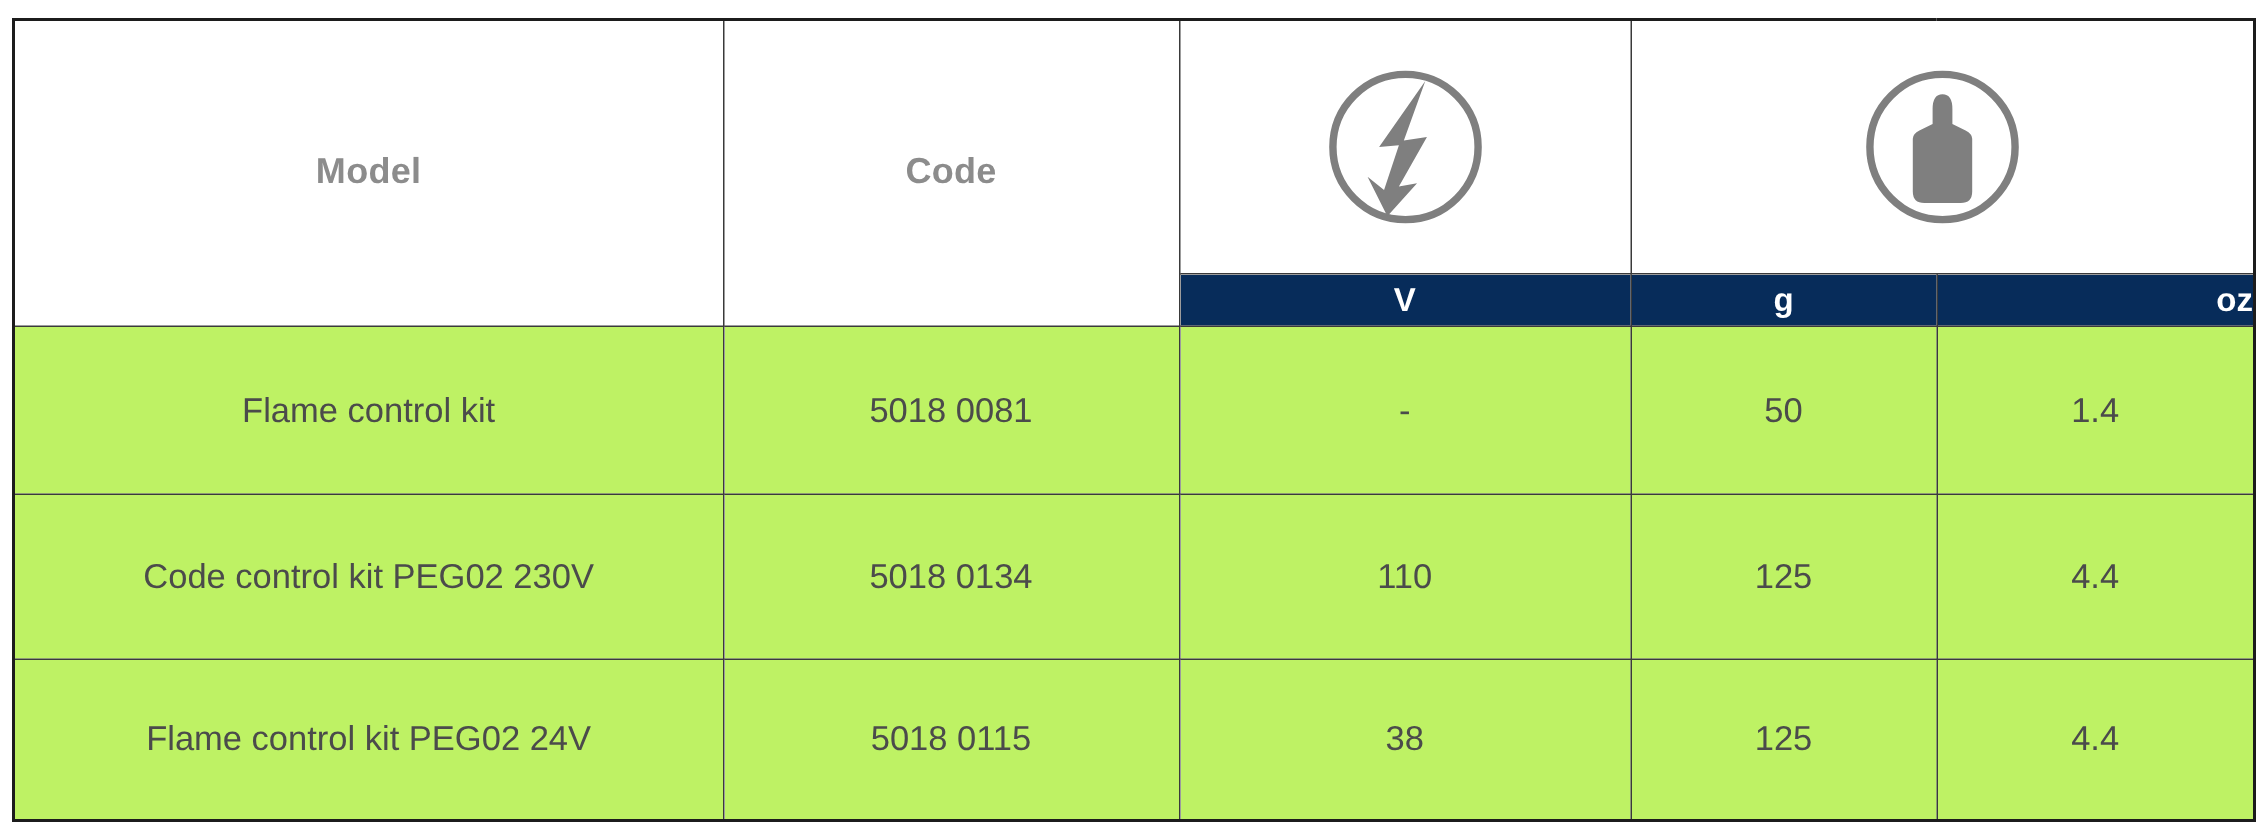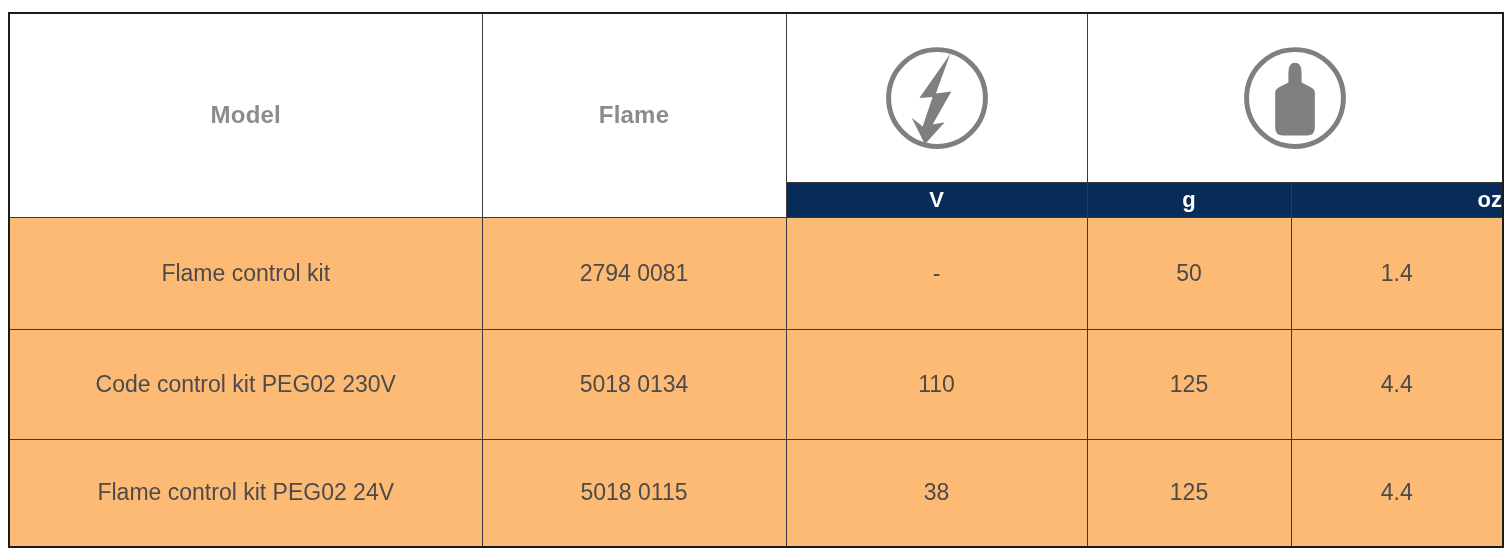--- a/index.html
+++ b/index.html
@@ -65,39 +65,39 @@
     border-top: none;
   }
   tr.unit-row th.unit-oz {
     border-left: 1px solid #93a1b5;
     text-align: right;
   }
   tbody td {
     font-size: 23px;
     font-weight: normal;
     color: #4b4b4b;
-    background: #fdba74;
+    background: #bef264;
   }
 </style>
 </head>
 <body>
 
 <div class="page">
   <table class="spec-table">
     <colgroup>
       <col class="c-model">
       <col class="c-code">
       <col class="c-v">
       <col class="c-g">
       <col class="c-oz">
     </colgroup>
     <thead>
       <tr class="icon-row">
         <th class="txt-head" rowspan="2">Model</th>
-        <th class="txt-head" rowspan="2">Flame</th>
+        <th class="txt-head" rowspan="2">Code</th>
         <th class="icon-cell">
           <svg class="hdr-icon" width="110" height="110" viewBox="0 0 100 100">
             <circle cx="50" cy="50" r="44" fill="none" stroke="#7f7f7f" stroke-width="4.5"></circle>
             <polygon points="62,10 34,50 46,49 37,76 27,68 39,92 57,72 46,74 63,44 49,46" fill="#7f7f7f"></polygon>
           </svg>
         </th>
         <th class="icon-cell" colspan="2">
           <svg class="hdr-icon" width="110" height="110" viewBox="0 0 100 100">
             <circle cx="50" cy="50" r="44" fill="none" stroke="#7f7f7f" stroke-width="4.5"></circle>
             <path d="M44,36 L44,27 Q44,18 50,18 Q56,18 56,27 L56,36 L64,40 Q68,42 68,45
@@ -107,21 +107,21 @@
       </tr>
       <tr class="unit-row">
         <th class="unit">V</th>
         <th class="unit">g</th>
         <th class="unit unit-oz">oz</th>
       </tr>
     </thead>
     <tbody>
       <tr>
         <td>Flame control kit</td>
-        <td>2794 0081</td>
+        <td>5018 0081</td>
         <td>-</td>
         <td>50</td>
         <td>1.4</td>
       </tr>
       <tr>
         <td>Code control kit PEG02 230V</td>
         <td>5018 0134</td>
         <td>110</td>
         <td>125</td>
         <td>4.4</td>

